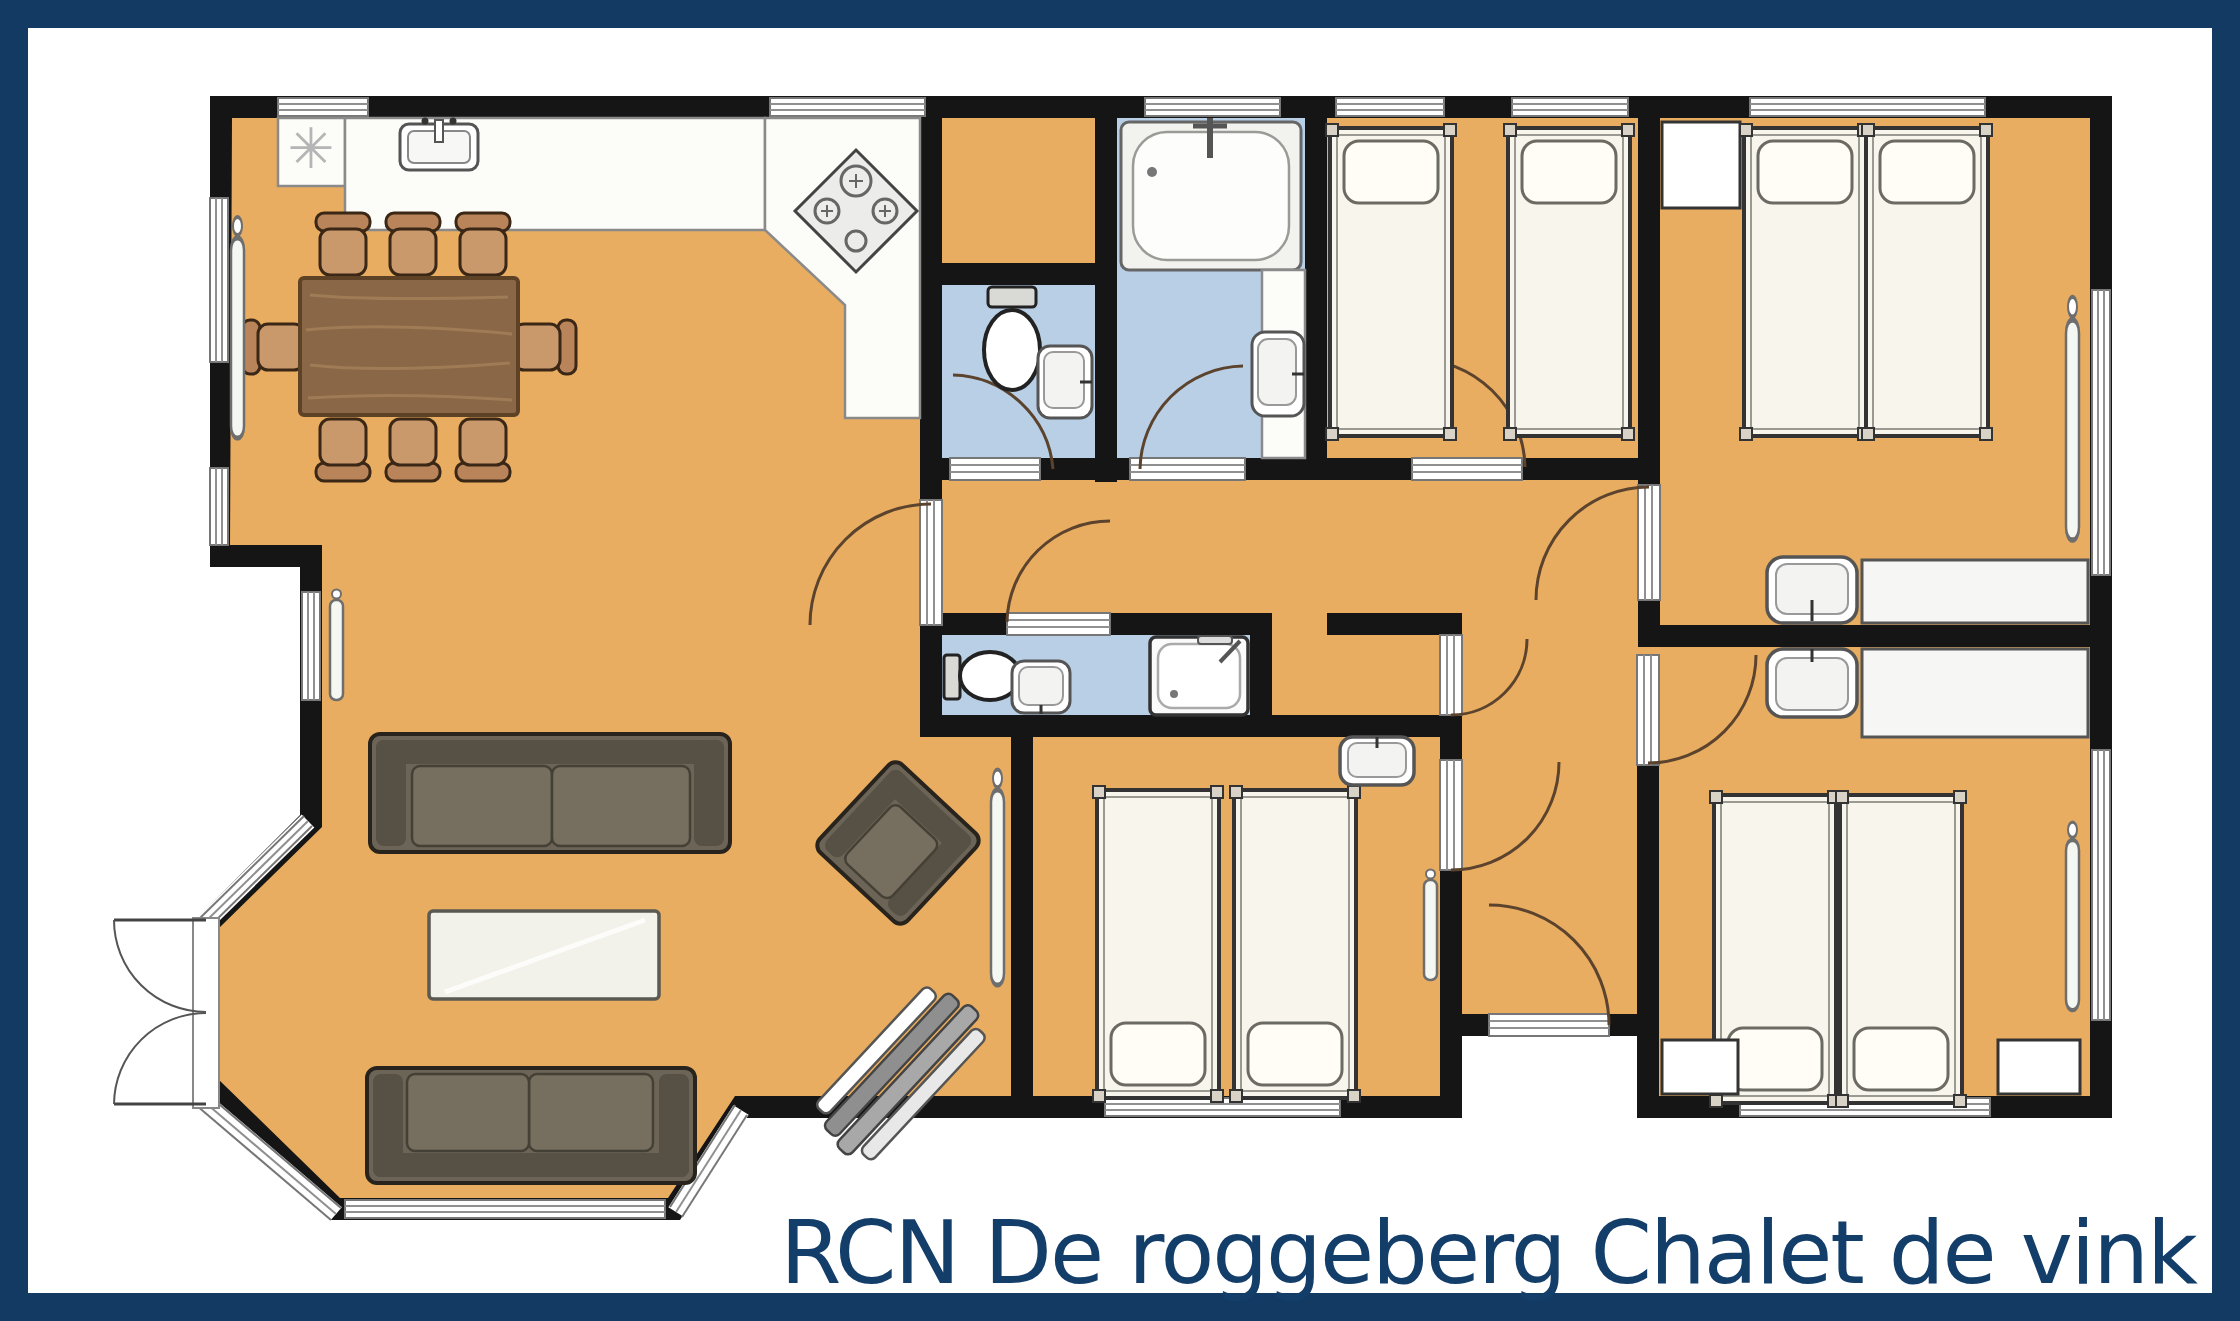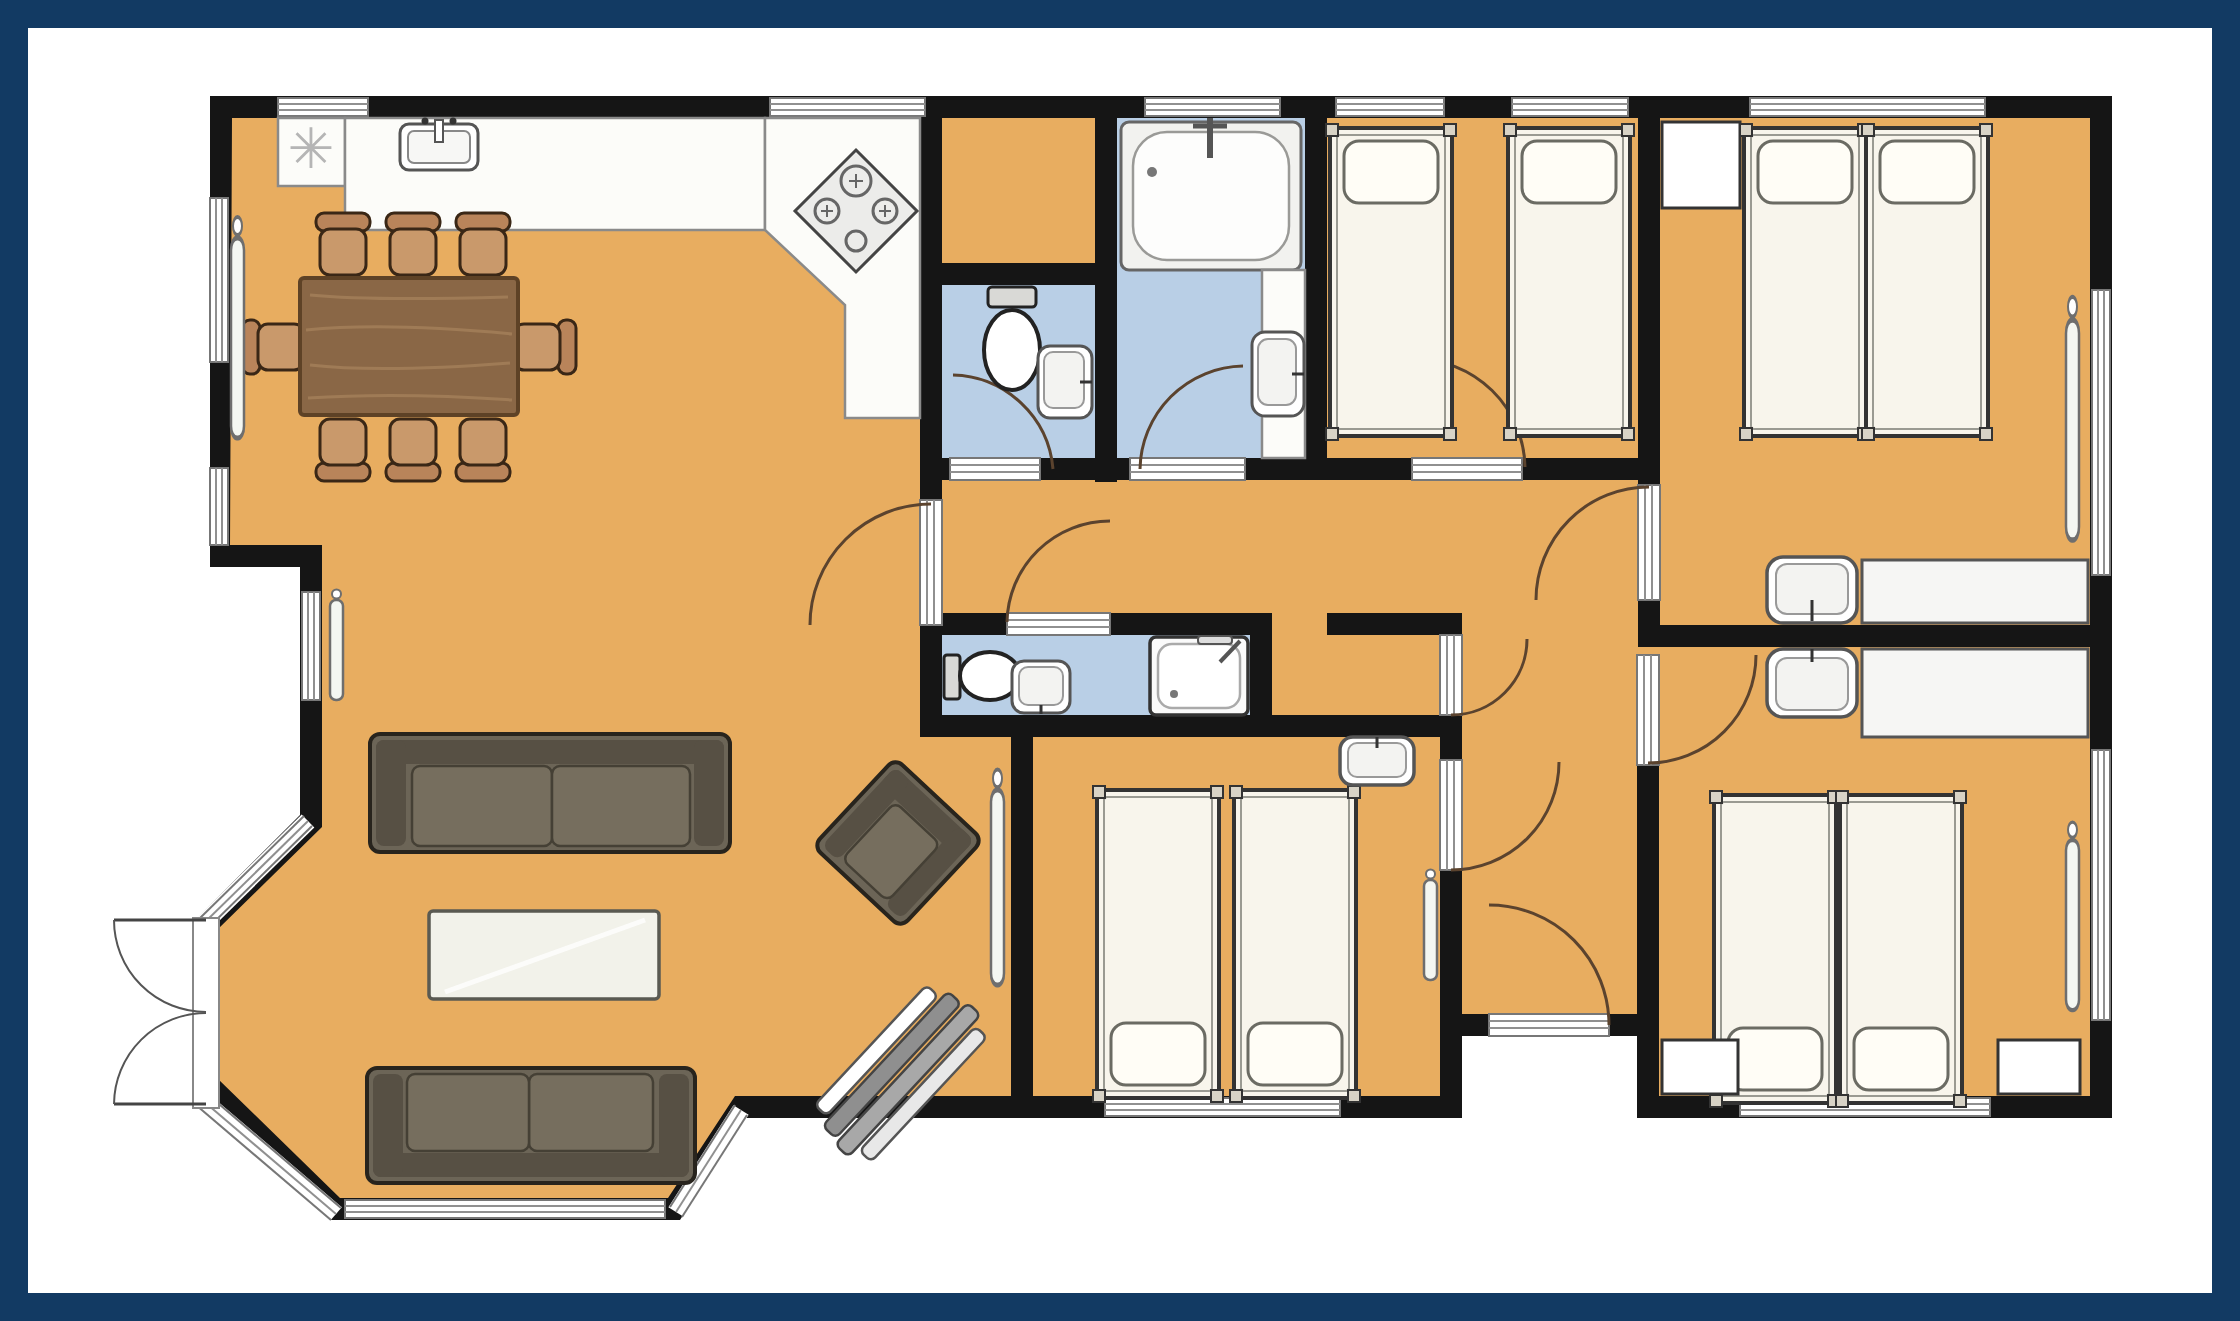--- a/index.html
+++ b/index.html
@@ -414,13 +414,14 @@
     <g transform="translate(1840,1103) scale(1,-1)">
           <use href="#bed"></use>
         </g>
     <rect x="1662" y="1040" width="76" height="54" fill="#fff" stroke="#333" stroke-width="3"></rect>
     <rect x="1998" y="1040" width="82" height="54" fill="#fff" stroke="#333" stroke-width="3"></rect>
   </g>
 
   <rect x="14" y="14" width="2212" height="1293" fill="none" stroke="var(--frame)" stroke-width="28"></rect>
 </svg>
 
+<div class="plan-title">RCN De roggeberg Chalet de vink</div>
 </div>
 
 </body></html>

